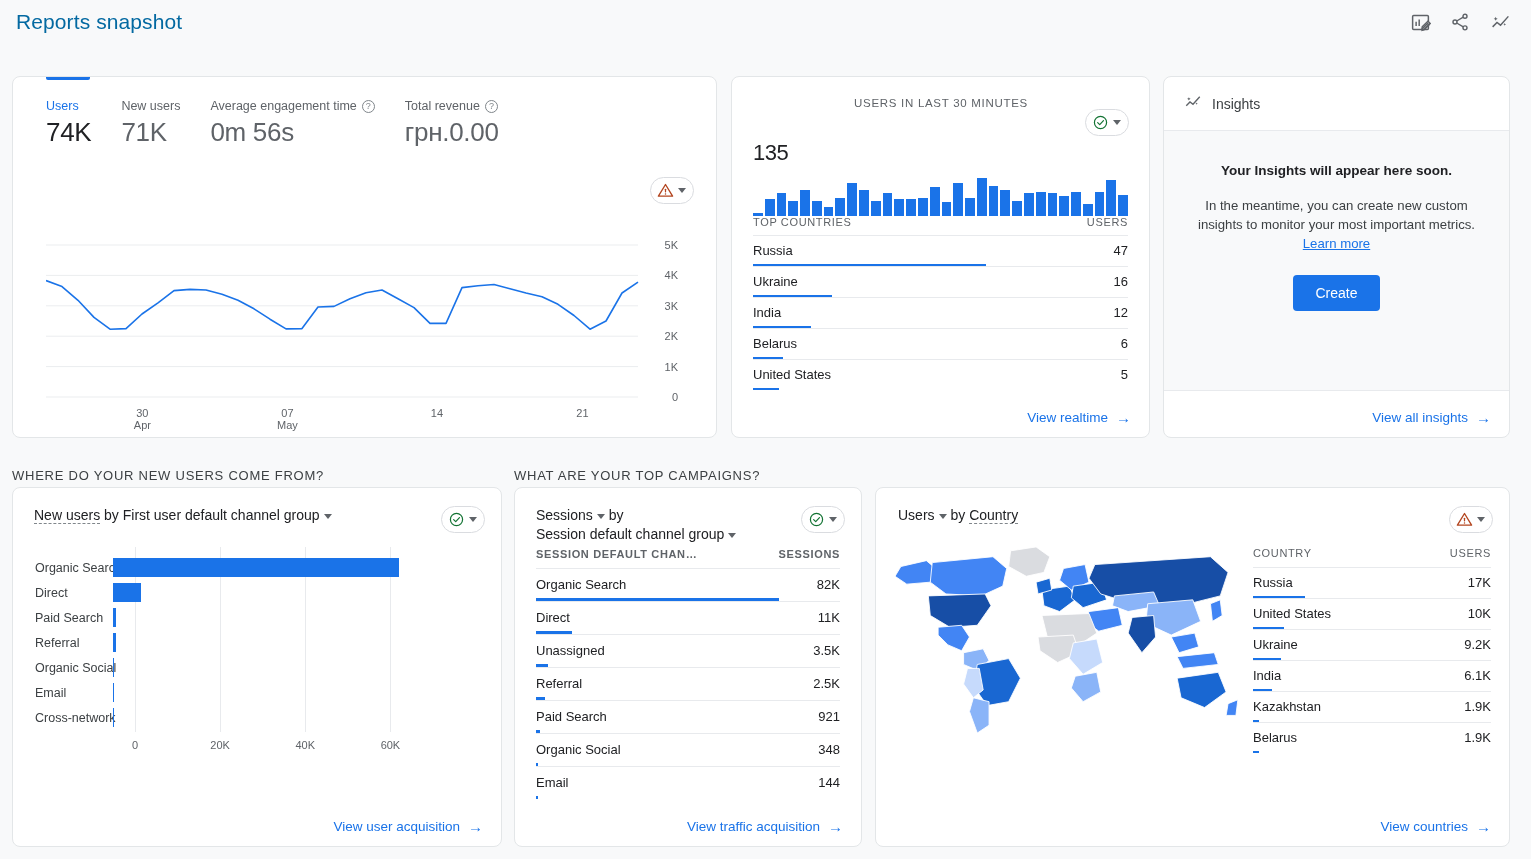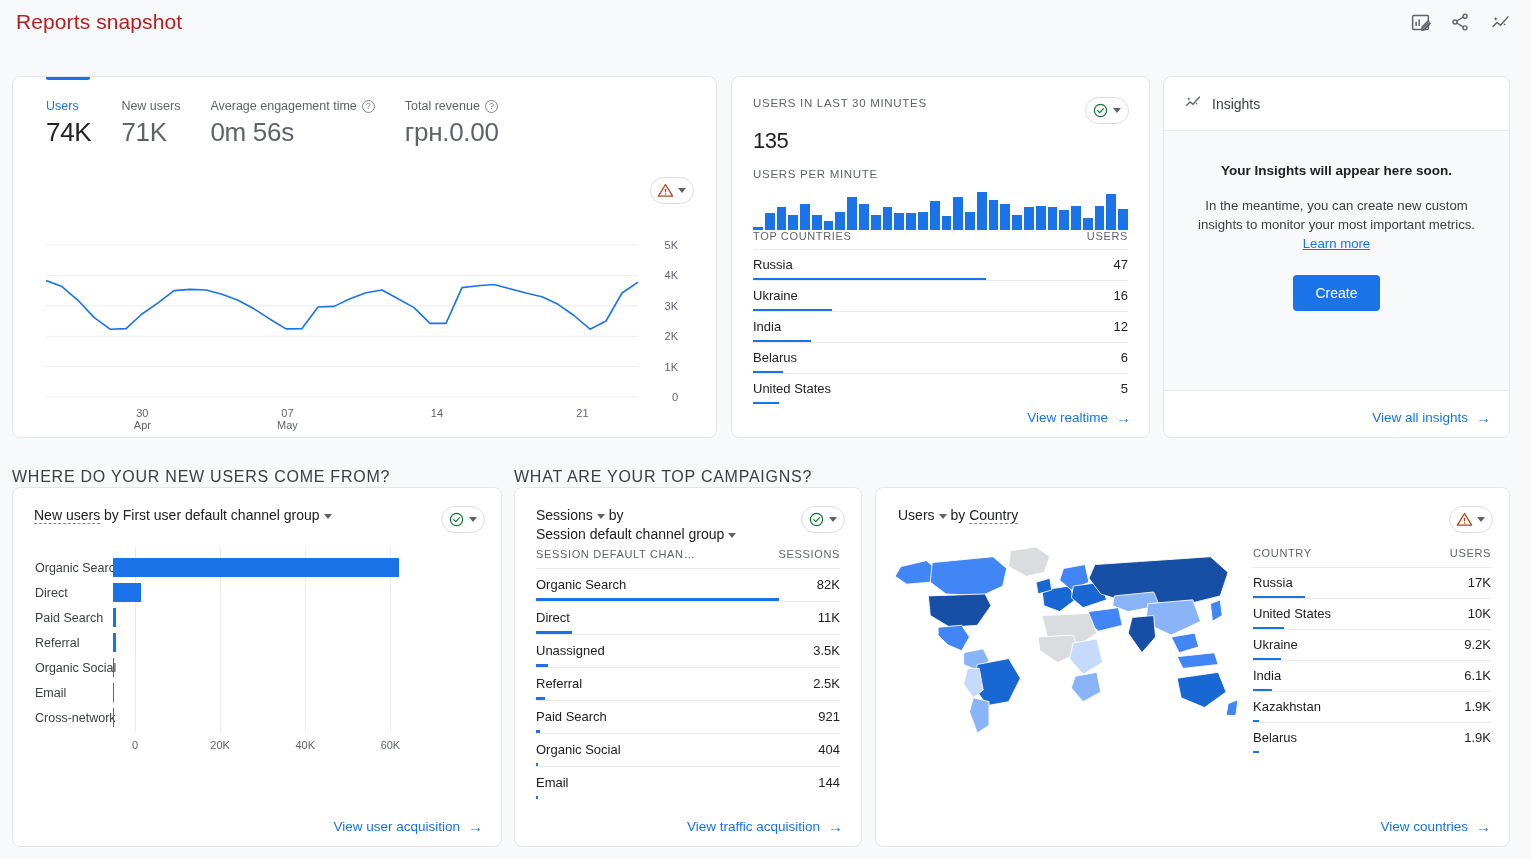--- a/index.html
+++ b/index.html
@@ -10,21 +10,21 @@
     color: #202124;
     overflow: hidden;
   }
   .page { position: relative; width: 1531px; height: 859px; }
 
   
   .page-header {
     position: absolute; left: 0; top: 0; width: 1531px; height: 44px;
     display: flex; align-items: center; padding: 0 16px;
   }
-  .page-title { font-size: 21px; color: #b91c1c; font-weight: 400; letter-spacing: .1px; }
+  .page-title { font-size: 21px; color: #0369a1; font-weight: 400; letter-spacing: .1px; }
   .header-actions { margin-left: auto; display: flex; align-items: center; gap: 18px; padding-right: 4px; }
   .hicon { width: 22px; height: 22px; color: #5f6368; display: flex; align-items: center; justify-content: center; cursor: pointer; }
   .hicon svg { display: block; }
 
   
   .card {
     position: absolute; background: #fff;
     border: 1px solid #e3e6e8; border-radius: 8px;
     overflow: hidden;
   }
@@ -46,21 +46,21 @@
     border: 1px solid #dadce0; border-radius: 16px;
     height: 27px; padding: 0 7px 0 6px; background: #fff; cursor: pointer;
   }
   .badge .caret { width: 0; height: 0; border-left: 4px solid transparent; border-right: 4px solid transparent; border-top: 5px solid #5f6368; }
 
   
   .linechart-wrap { position: absolute; left: 33px; top: 160px; width: 640px; height: 200px; }
 
   
   #realtime-card { left: 731px; top: 76px; width: 419px; height: 362px; }
-  .rt-head { display: flex; align-items: flex-start; padding: 20px 20px 0 21px; }
+  .rt-head { display: flex; align-items: center; padding: 20px 20px 0 21px; flex-direction: column; }
   .section-caps { font-size: 11.5px; letter-spacing: .7px; color: #5f6368; text-transform: uppercase; }
   .rt-big { font-size: 22px; color: #202124; margin-top: 4px; padding-left: 21px; letter-spacing: -.5px; }
   .rt-upm { padding: 14px 0 0 21px; }
   .upm-bars { display: flex; align-items: flex-end; gap: 2px; height: 40px; padding: 0 21px; margin-top: 10px; }
   .upm-bar { flex: 1; background: #1a73e8; }
   .rt-table { padding: 0 21px; margin-top: 0; }
   .rt-th { display: flex; justify-content: space-between; padding-bottom: 7px; }
   .rt-row { position: relative; border-top: 1px solid #e8eaed; padding: 7px 0 8px; display: flex; justify-content: space-between; font-size: 13px; color: #202124; }
   .rt-row .bar { position: absolute; left: 0; bottom: 0; height: 2.5px; background: #1a73e8; }
   .card-footer-link {
@@ -78,41 +78,41 @@
   .ins-text { font-size: 13.2px; color: #3c4043; line-height: 1.45; margin-top: 18px; }
   .ins-link { color: #1a73e8; text-decoration: underline; cursor: pointer; }
   .btn-primary {
     margin-top: 22px; display: inline-block; background: #1a73e8; color: #fff;
     font-size: 14px; border: none; border-radius: 4px; padding: 10px 22px; cursor: pointer;
     font-family: "Liberation Sans", sans-serif;
   }
   .ins-foot { height: 46px; position: relative; }
 
   
-  .section-caption { position: absolute; font-size: 16px; letter-spacing: .75px; color: #3c4043; text-transform: uppercase; }
+  .section-caption { position: absolute; font-size: 13px; letter-spacing: .75px; color: #3c4043; text-transform: uppercase; }
 
   
   #newusers-card { left: 12px; top: 487px; width: 490px; height: 360px; }
   .wd-head { display: flex; align-items: flex-start; padding: 18px 16px 0 21px; }
   .wd-title { font-size: 14px; color: #202124; line-height: 1.35; }
   .dash-underline { border-bottom: 1px dashed #80868b; cursor: pointer; }
   .caret-dn { display: inline-block; width: 0; height: 0; border-left: 4px solid transparent; border-right: 4px solid transparent; border-top: 5px solid #5f6368; margin-left: 4px; vertical-align: middle; }
   .hbar-chart { position: relative; margin: 14px 0 0 0; height: 215px; }
   .hbar-row { display: flex; align-items: center; height: 25px; }
   .hbar-label { width: 100px; text-align: left; font-size: 12.5px; color: #3c4043; padding-left: 22px; white-space: nowrap; }
   .hbar-track { position: relative; flex: 1; height: 25px; margin-right: 68px; }
   .hbar-fill { position: absolute; left: 0; top: 3px; height: 19px; background: #1a73e8; min-width: 1px; }
   .hbar-axis { position: absolute; left: 122px; right: 68px; top: 0; bottom: 30px; }
   .gridline { position: absolute; top: 0; bottom: 0; width: 1px; background: #e8eaed; }
   .xtick { position: absolute; font-size: 11px; color: #5f6368; transform: translateX(-50%); }
 
   
   #sessions-card { left: 514px; top: 487px; width: 348px; height: 360px; }
   .ss-table { padding: 0 21px; margin-top: 4px; }
-  .ss-th { display: flex; justify-content: space-between; padding-bottom: 8px; }
+  .ss-th { display: flex; justify-content: space-between; padding-bottom: 8px; font-weight: bold; }
   .ss-row { position: relative; border-top: 1px solid #e8eaed; padding: 8px 0 9px; display: flex; justify-content: space-between; font-size: 13px; color: #202124; }
   .ss-row .bar { position: absolute; left: 0; bottom: 0; height: 2.5px; background: #1a73e8; }
 
   
   #country-card { left: 875px; top: 487px; width: 635px; height: 360px; }
   .cc-head { display: flex; align-items: flex-start; padding: 18px 16px 0 22px; }
   .cc-body { display: flex; padding: 10px 0 0 0; }
   .map-box { width: 355px; height: 190px; margin-left: 10px; position: relative; }
   .cc-table { flex: 1; padding: 0 18px 0 12px; margin-top: 4px; }
   .cc-th { display: flex; justify-content: space-between; padding-bottom: 8px; }
@@ -225,21 +225,20 @@
       <div class="section-caps">USERS IN LAST 30 MINUTES</div>
       <span class="badge" style="margin-left:auto;">
         <svg width="17" height="17" viewBox="0 0 24 24">
           <circle cx="12" cy="12" r="8.6" fill="none" stroke="#137333" stroke-width="1.7"></circle>
           <polyline points="8,12.2 10.9,15 16.2,9.3" fill="none" stroke="#137333" stroke-width="1.7" stroke-linecap="round" stroke-linejoin="round"></polyline>
         </svg>
         <i class="caret"></i>
       </span>
     </div>
     <div class="rt-big">135</div>
-    <div class="rt-upm section-caps">USERS PER MINUTE</div>
     <div class="upm-bars" id="upm-bars">
         <div class="upm-bar" style="height: 3.04px;"></div>
         <div class="upm-bar" style="height: 16.72px;"></div>
         <div class="upm-bar" style="height: 22.8px;"></div>
         <div class="upm-bar" style="height: 15.2px;"></div>
         <div class="upm-bar" style="height: 25.84px;"></div>
         <div class="upm-bar" style="height: 15.2px;"></div>
         <div class="upm-bar" style="height: 9.12px;"></div>
         <div class="upm-bar" style="height: 18.24px;"></div>
         <div class="upm-bar" style="height: 33.44px;"></div>
@@ -456,21 +455,21 @@
             <span>2.5K</span>
             <i class="bar" style="width: 2.8%;"></i>
           </div>
           <div class="ss-row">
             <span>Paid Search</span>
             <span>921</span>
             <i class="bar" style="width: 1.28%;"></i>
           </div>
           <div class="ss-row">
             <span>Organic Social</span>
-            <span>404</span>
+            <span>348</span>
             <i class="bar" style="width: 0.8%;"></i>
           </div>
           <div class="ss-row">
             <span>Email</span>
             <span>144</span>
             <i class="bar" style="width: 0.64%;"></i>
           </div>
         </div>
     </div>
     <div class="card-footer-link">

